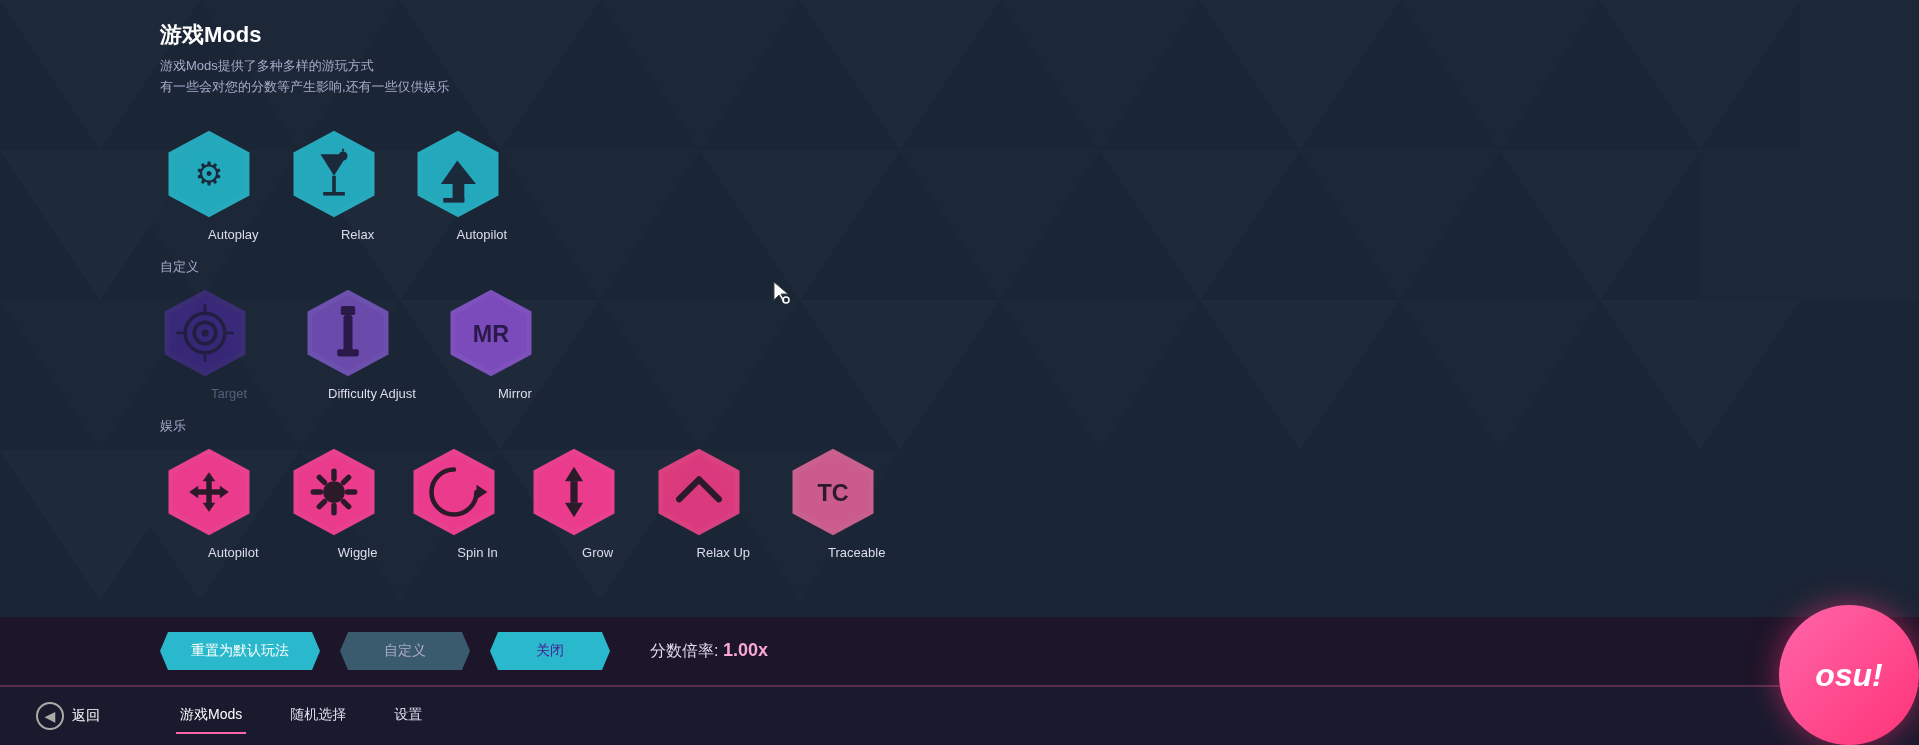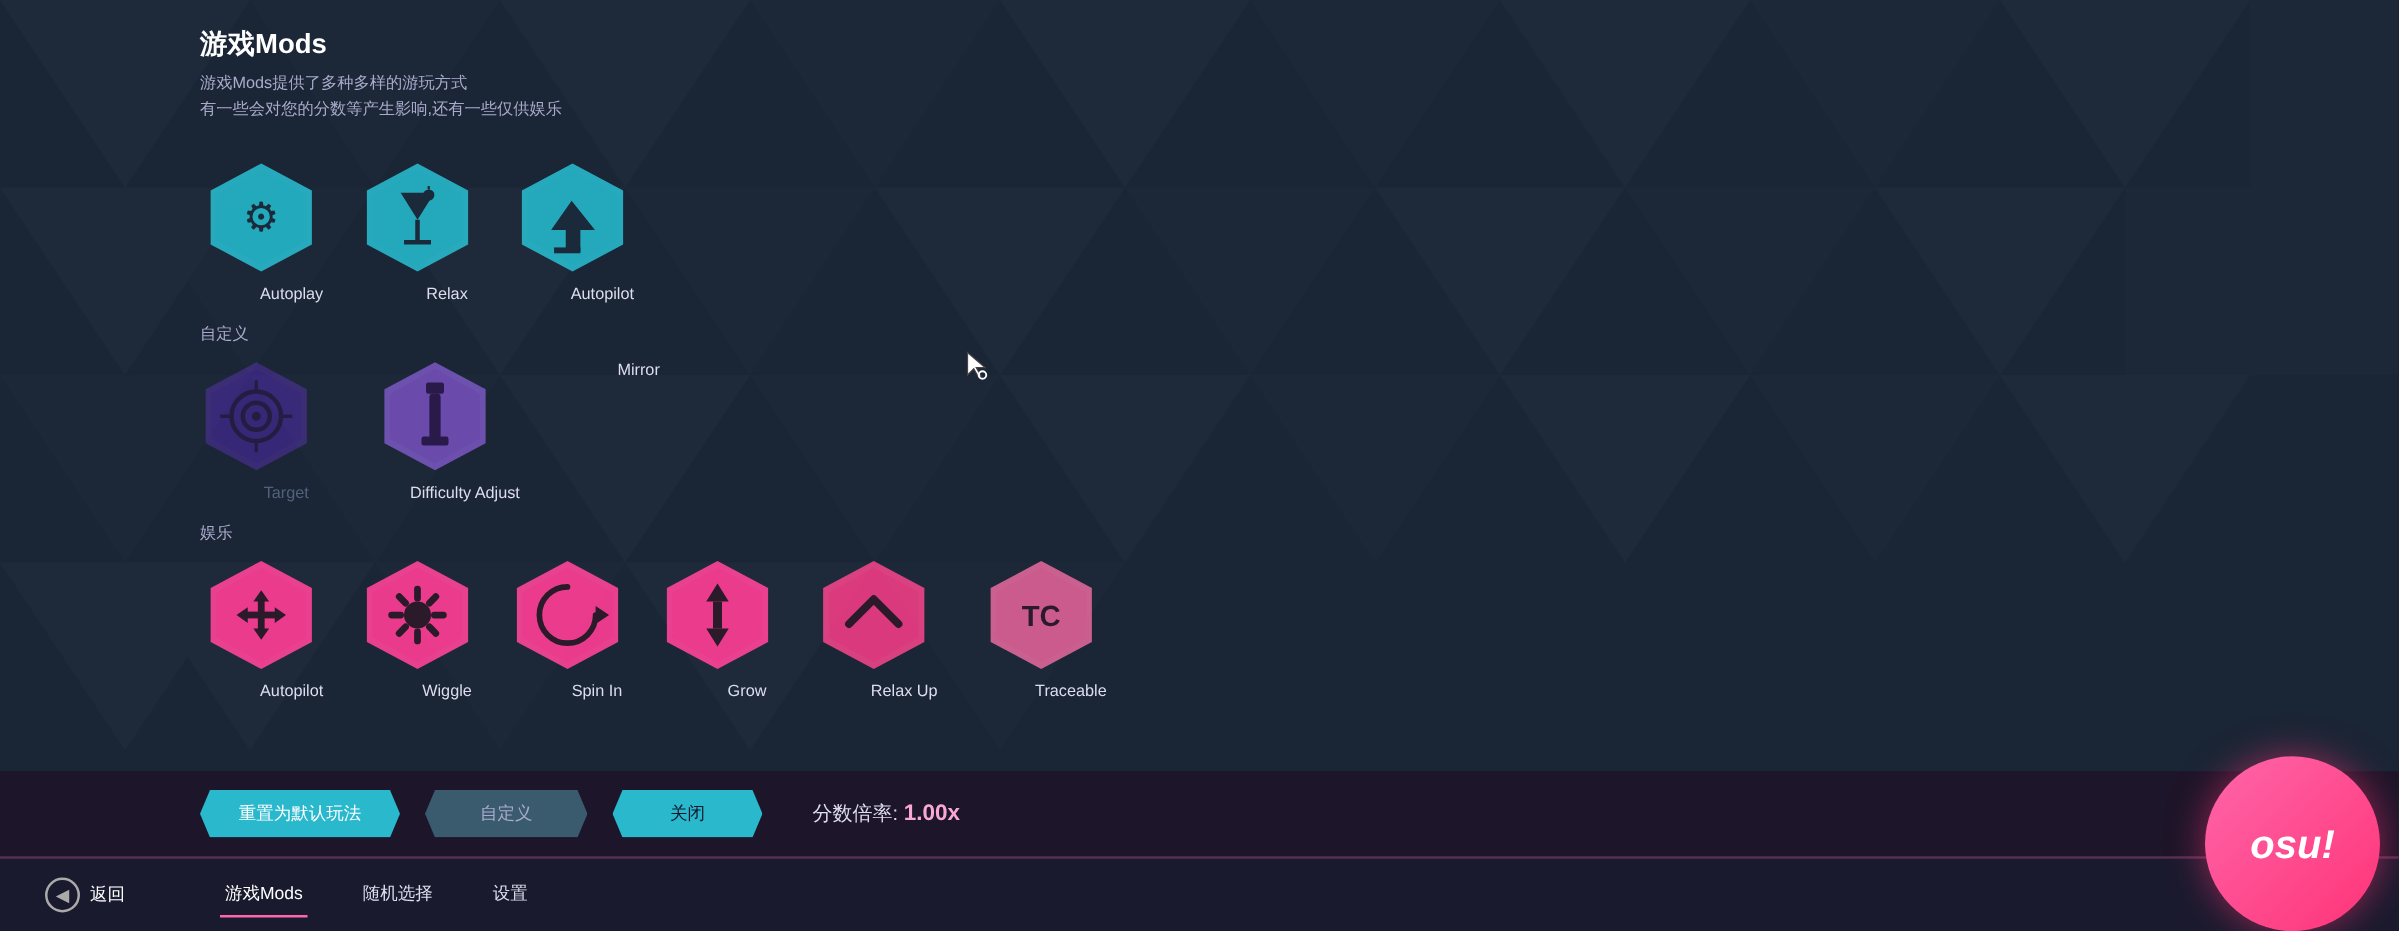--- a/index.html
+++ b/index.html
@@ -188,21 +188,21 @@
       padding: 10px 28px;
       border-radius: 4px;
       font-size: 14px;
       cursor: pointer;
       clip-path: polygon(8px 0%, calc(100% - 8px) 0%, 100% 50%, calc(100% - 8px) 100%, 8px 100%, 0% 50%);
       min-width: 130px;
     }
 
     .btn-close {
       background: #29b8cc;
-      color: #0f172a;
+      color: #4c1d95;
       border: none;
       padding: 10px 28px;
       border-radius: 4px;
       font-size: 14px;
       cursor: pointer;
       clip-path: polygon(8px 0%, calc(100% - 8px) 0%, 100% 50%, calc(100% - 8px) 100%, 8px 100%, 0% 50%);
       min-width: 120px;
     }
 
     .score-multiplier {
@@ -213,21 +213,21 @@
 
     .score-multiplier strong {
       color: #f9a8d4;
       font-size: 18px;
     }
 
     
     .osu-logo {
       position: absolute;
       bottom: 0;
-      right: 15px;
+      right: 0;
       width: 140px;
       height: 140px;
       z-index: 20;
     }
 
     .osu-circle {
       width: 140px;
       height: 140px;
       border-radius: 50%;
       background: linear-gradient(135deg, #ff66aa, #ff3377);
@@ -386,20 +386,28 @@
             <rect x="-8" y="-30" width="16" height="10" rx="2"></rect>
             <rect x="-5" y="-20" width="10" height="40" rx="3"></rect>
             <rect x="-12" y="18" width="24" height="8" rx="2"></rect>
           </g>
         </svg>
       </div>
       <span class="mod-label">Difficulty Adjust</span>
     </div>
 
     <div class="mod-item">
+      <div class="hex-wrap">
+        <svg viewBox="0 0 100 100" xmlns="http://www.w3.org/2000/svg">
+          <polygon points="50,2 95,26 95,74 50,98 5,74 5,26" fill="#8855cc" opacity="0.9"></polygon>
+          <polygon points="50,8 90,30 90,70 50,92 10,70 10,30" fill="#7744bb" opacity="0.4"></polygon>
+
+          <text x="50" y="60" text-anchor="middle" font-size="26" font-weight="bold" fill="#2a1a4a" font-family="Arial">MR</text>
+        </svg>
+      </div>
       <span class="mod-label">Mirror</span>
     </div>
   </div>
 
   <div class="section-label">娱乐</div>
 
   <div class="mod-grid">
 
     <div class="mod-item">
       <div class="hex-wrap">

